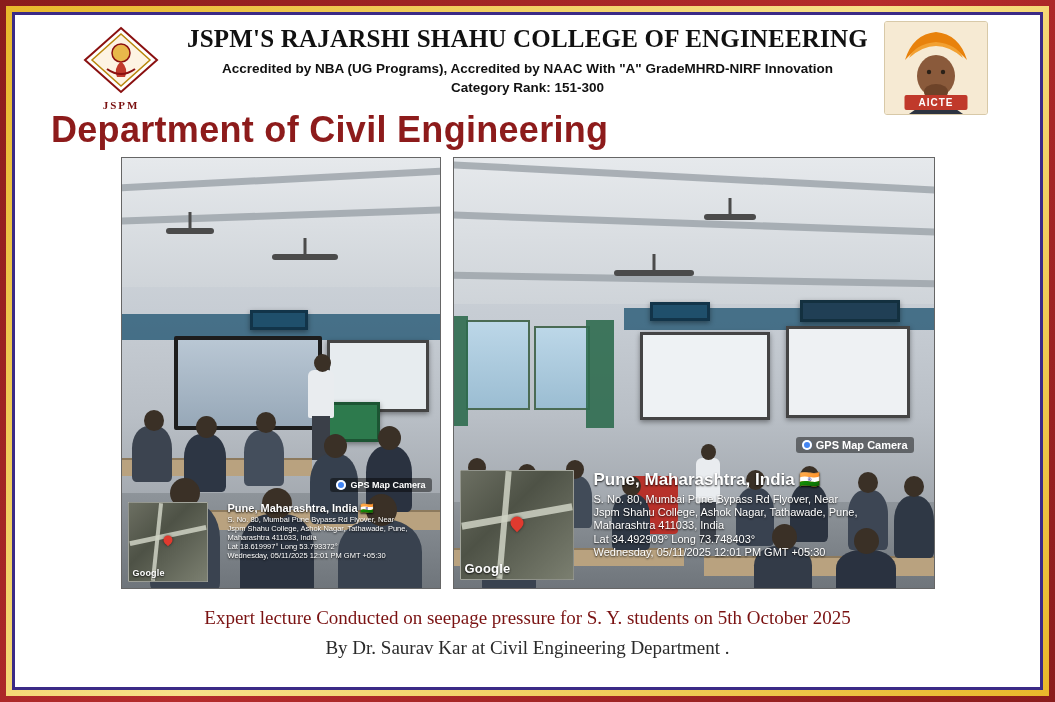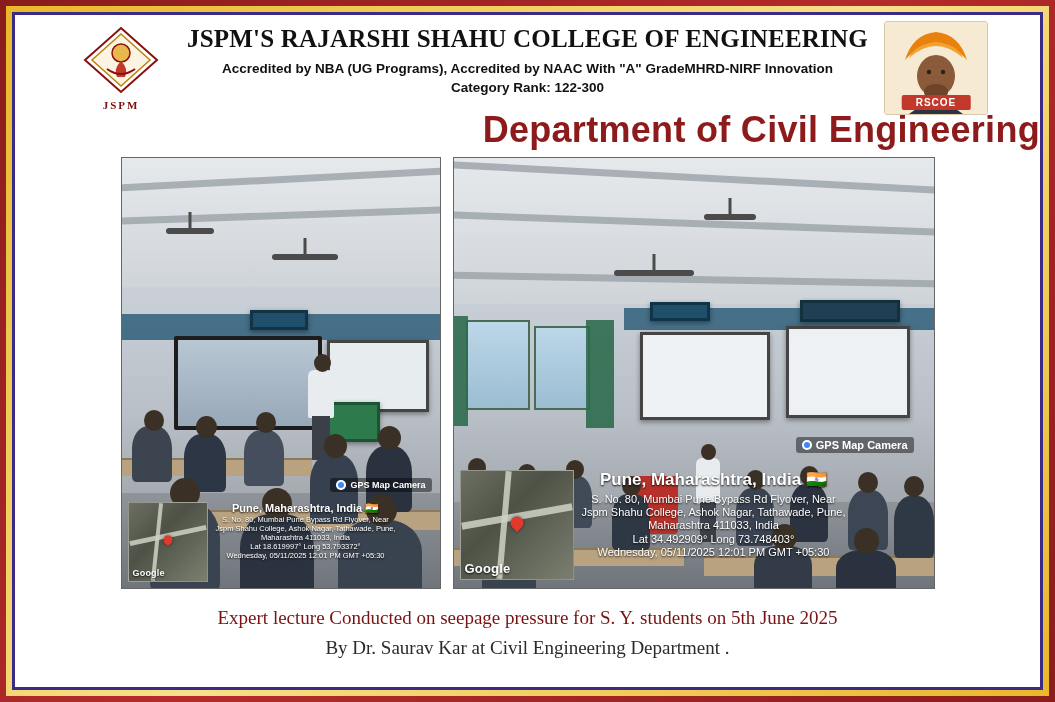--- a/index.html
+++ b/index.html
@@ -84,21 +84,22 @@
     max-width: 700px;
     margin: 0 auto;
   }
   .dept-title {
     font-family: "Liberation Sans", sans-serif;
     font-weight: bold;
     font-size: 36px;
     color: #8d1b1b;
     letter-spacing: 0.3px;
     margin: 12px 0 6px 0;
-    text-align: right;
+    text-align: left;
+    padding-left: 36px;
   }
   
   .logo-left {
     position: absolute;
     top: 10px;
     left: 62px;
     width: 88px;
     height: 86px;
     z-index: 6;
     text-align: center;
@@ -280,21 +281,21 @@
     box-shadow: 0 0 3px rgba(0,0,0,.6);
   }
   .google-wm {
     position: absolute;
     left: 4px; bottom: 3px;
     font-family: "Liberation Sans", sans-serif;
     font-weight: bold;
     color: #ffffff;
     letter-spacing: .2px;
   }
-  .gps-text { padding-left: 8px; text-align: center; }
+  .gps-text { padding-left: 20px; }
   .gps-title {
     font-weight: bold;
     line-height: 1.15;
   }
   .gps-line { line-height: 1.22; }
   .gps-badge {
     position: absolute;
     display: flex;
     align-items: center;
     gap: 4px;
@@ -370,27 +371,27 @@
       <svg width="102" height="92" viewBox="0 0 102 92">
         <rect x="0" y="0" width="102" height="92" fill="#f6ead3"></rect>
         <path d="M20 38 q31 -34 62 0 q-8 -26 -31 -28 q-23 2 -31 28z" fill="#e8820c"></path>
         <path d="M24 36 q27 -24 54 0 q-6 -14 -27 -16 q-21 2 -27 16z" fill="#f2a132"></path>
         <ellipse cx="51" cy="54" rx="19" ry="21" fill="#8a5a3b"></ellipse>
         <ellipse cx="51" cy="70" rx="12" ry="8" fill="#6d4329"></ellipse>
         <path d="M24 92 q27 -22 54 0z" fill="#2d3340"></path>
         <circle cx="44" cy="50" r="2.2" fill="#2b2118"></circle>
         <circle cx="58" cy="50" r="2.2" fill="#2b2118"></circle>
       </svg>
-      <div class="rscoe-band">RSCOE</div>
+      <div class="rscoe-band">AICTE</div>
     </div>
 
     <div class="header">
       <div class="college-name">JSPM'S RAJARSHI SHAHU COLLEGE OF ENGINEERING</div>
       <div class="sub-line">Accredited by NBA (UG Programs), Accredited by NAAC With "A" GradeMHRD-NIRF Innovation</div>
-      <div class="sub-line">Category Rank: 122-300</div>
+      <div class="sub-line">Category Rank: 151-300</div>
       <div class="dept-title">Department of  Civil Engineering</div>
     </div>
 
     <div class="photos">
 
       <div class="photo photo-left">
         <div class="room">
           <div class="ceiling"></div>
           <div class="beam" style="top:18px;left:-20px;right:-20px;transform:rotate(-3deg);"></div>
           <div class="beam" style="top:54px;left:-20px;right:-20px;transform:rotate(-2deg);"></div>
@@ -546,18 +547,18 @@
             <div class="gps-line">Jspm Shahu College, Ashok Nagar, Tathawade, Pune,</div>
             <div class="gps-line">Maharashtra 411033, India</div>
             <div class="gps-line">Lat 34.492909° Long 73.748403°</div>
             <div class="gps-line">Wednesday, 05/11/2025 12:01 PM GMT +05:30</div>
           </div>
         </div>
       </div>
     </div>
 
     <div class="caption">
-      <div>Expert lecture Conducted on seepage pressure for S. Y. students on 5th June 2025</div>
+      <div>Expert lecture Conducted on seepage pressure for S. Y. students on 5th October 2025</div>
       <div class="line2">By Dr. Saurav Kar at Civil Engineering Department .</div>
     </div>
 
   </div>
 </div>
 
 </body></html>

